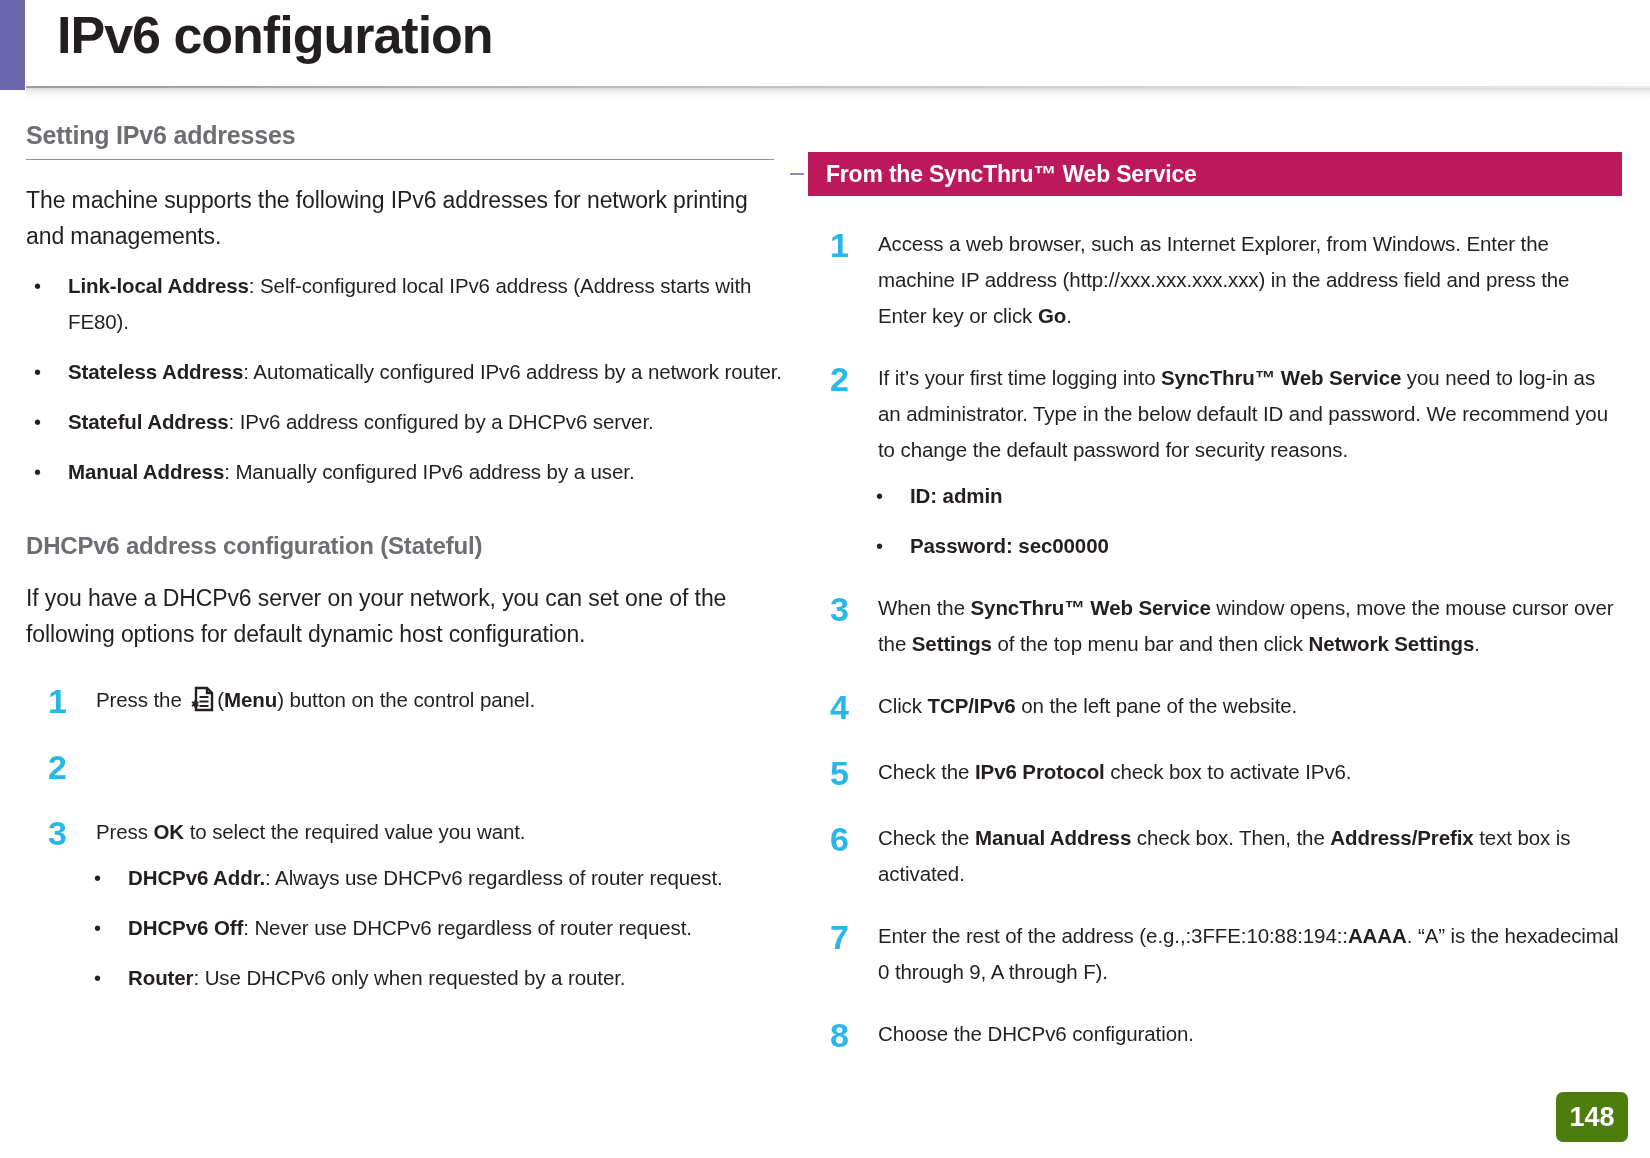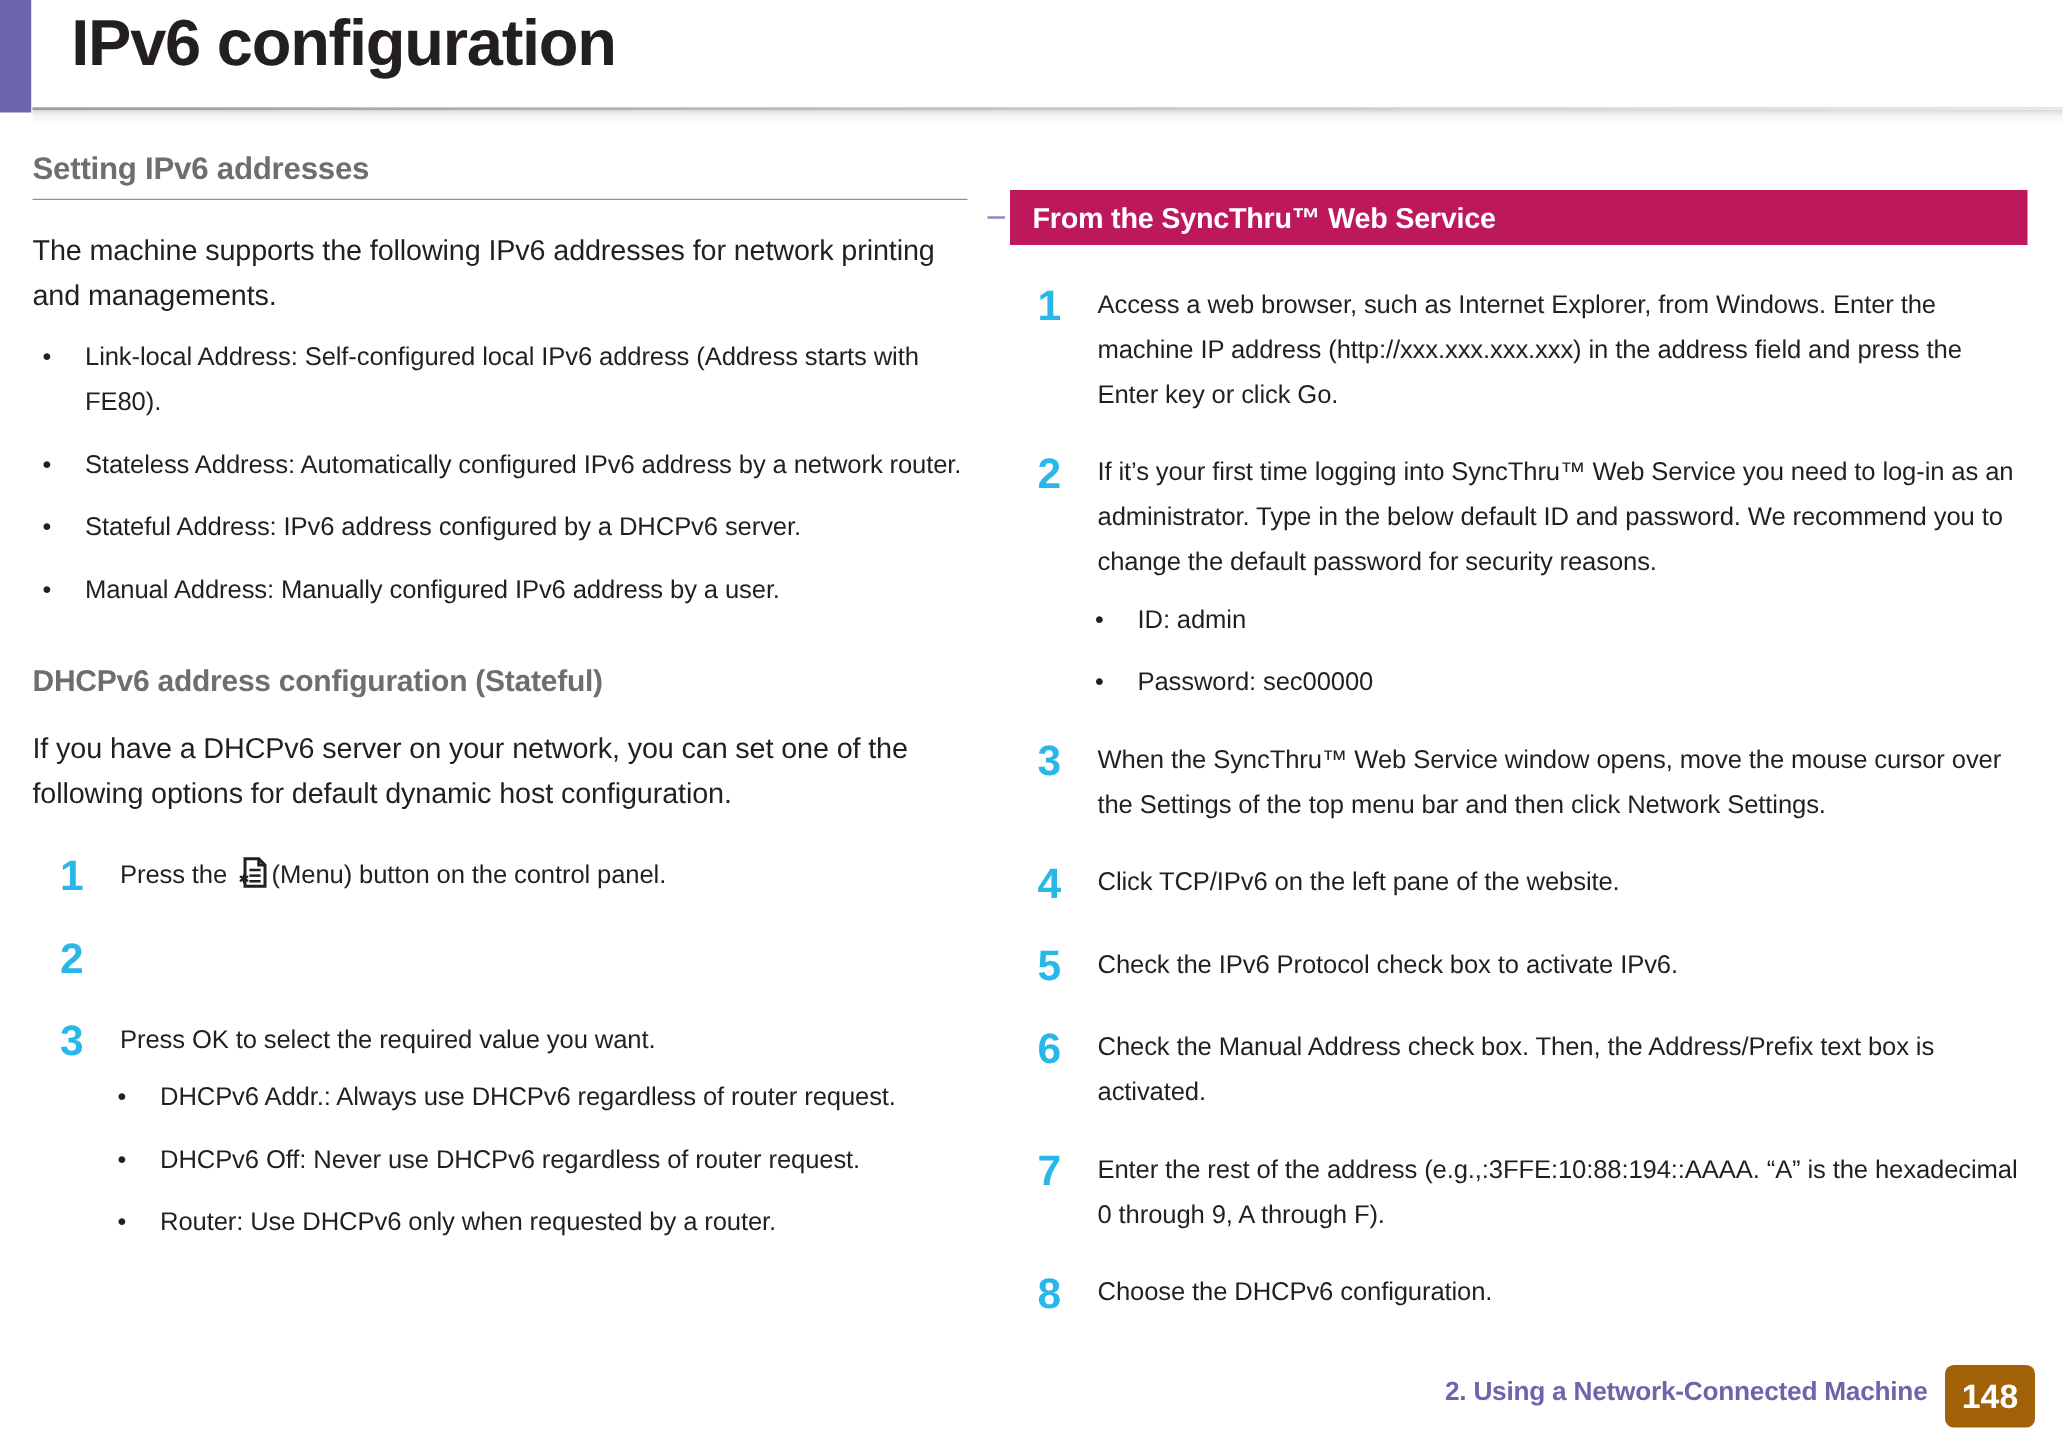--- a/index.html
+++ b/index.html
@@ -62,21 +62,21 @@
     font-size:24px;font-weight:bold;color:#6d6e71;
     line-height:32px;letter-spacing:-0.2px;
   }
 
   
   p.body{
     margin:0;
     font-size:23px;line-height:36px;color:#231f20;
     letter-spacing:-0.1px;
   }
-  .b{font-weight:normal;text-align:right;}
+  .b{font-weight:bold;text-align:right;}
 
   
   ul.bul{margin:0;padding:0;list-style:none;}
   ul.bul li{
     position:relative;
     padding-left:42px;
     font-size:20.5px;line-height:36px;
     letter-spacing:-0.1px;
   }
   ul.bul li .dot{
@@ -118,21 +118,21 @@
   .footer{
     position:absolute;left:0;top:1086px;width:1650px;height:72px;
   }
   .footer-text{
     position:absolute;right:108px;top:16px;
     font-size:21px;font-weight:bold;color:#6b66ab;letter-spacing:-0.2px;
     white-space:nowrap;
   }
   .footer-page{
     position:absolute;right:22px;top:6px;
-    width:72px;height:50px;border-radius:7px;background:#a16207;
+    width:72px;height:50px;border-radius:7px;background:#4d7c0f;
     color:#ffffff;font-size:27px;font-weight:bold;
     display:flex;align-items:center;justify-content:center;
   }
   .sp10{height:10px;}
   .sp14{height:14px;}
   .sp18{height:18px;}
   .sp22{height:22px;}
   .sp26{height:26px;}
   .sp30{height:30px;}
   .sp40{height:40px;}
@@ -297,15 +297,14 @@
   <div class="sp26"></div>
 
   <div class="step">
     <span class="num">8</span>
     <p class="body">Choose the DHCPv6 configuration.</p>
   </div>
 
 </div>
 
 <div class="footer">
-  <div class="footer-text">2.  Using a Network-Connected Machine</div>
   <div class="footer-page">148</div>
 </div>
 
 </body></html>

